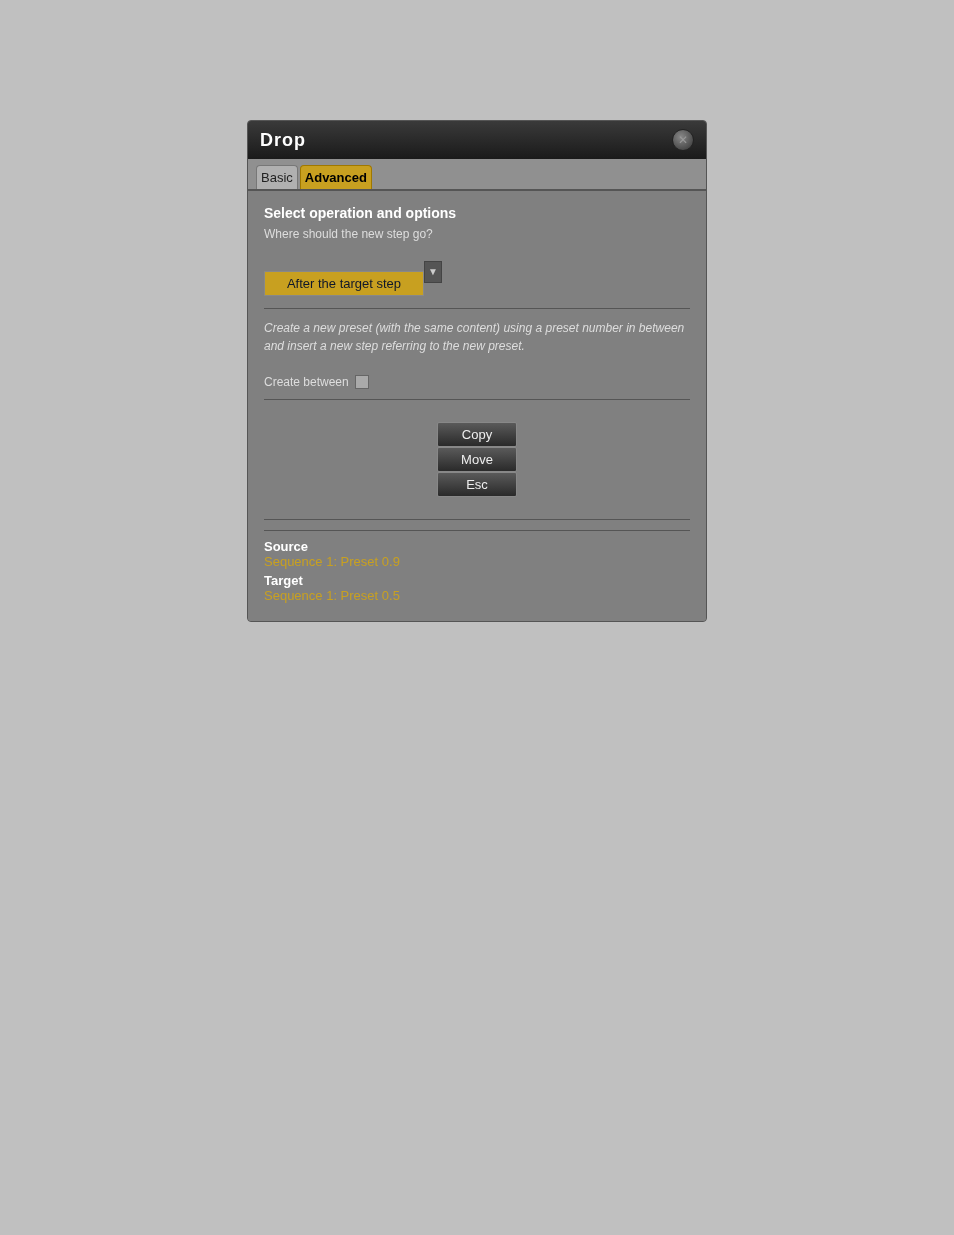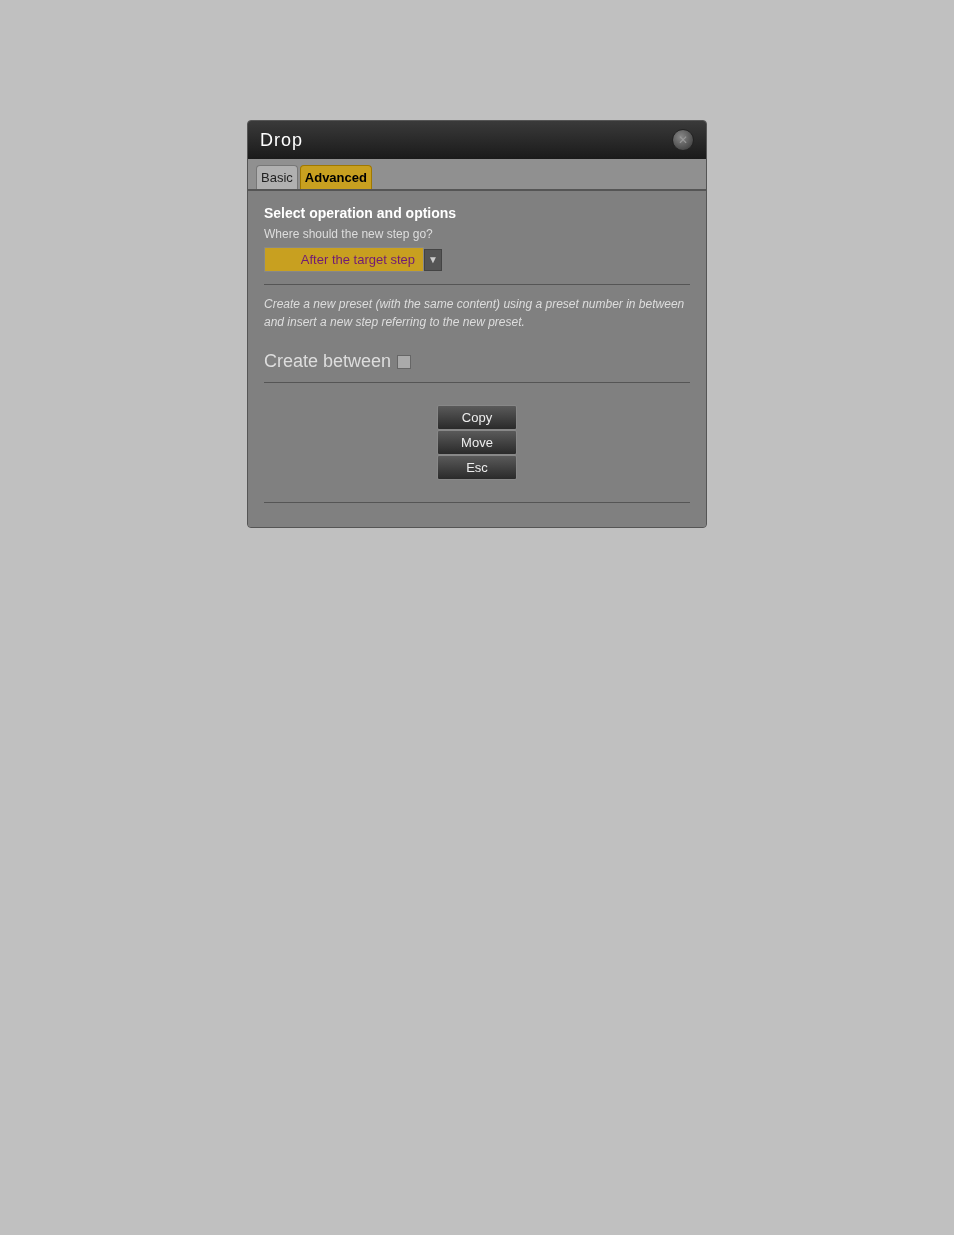--- a/index.html
+++ b/index.html
@@ -26,21 +26,21 @@
       background: linear-gradient(to bottom, #3a3a3a, #1a1a1a);
       padding: 8px 12px;
       display: flex;
       align-items: center;
       justify-content: space-between;
     }
 
     .title-text {
       color: #ffffff;
       font-size: 18px;
-      font-weight: normal;
+      font-weight: bold;
       letter-spacing: 1px;
     }
 
     .close-btn {
       width: 22px;
       height: 22px;
       border-radius: 50%;
       background: radial-gradient(circle at 40% 35%, #888, #333);
       border: 1px solid #222;
       display: flex;
@@ -97,29 +97,30 @@
     }
 
     .dropdown-row {
       display: flex;
       align-items: center;
       margin-bottom: 12px;
     }
 
     .dropdown {
       background: #c8a020;
-      color: #701a75;
+      color: #0f172a;
       border: 1px solid #888;
       padding: 4px 8px;
       font-size: 13px;
       min-width: 160px;
       cursor: pointer;
       display: flex;
       align-items: center;
-      justify-content: flex-end;
+      justify-content: center;
+      margin-top: 24px;
     }
 
     .dropdown-arrow {
       width: 18px;
       height: 22px;
       background: #555;
       border: 1px solid #444;
       display: flex;
       align-items: center;
       justify-content: center;
@@ -144,21 +145,21 @@
 
     .checkbox-row {
       display: flex;
       align-items: center;
       gap: 6px;
       margin-bottom: 4px;
     }
 
     .checkbox-label {
       color: #ddd;
-      font-size: 18px;
+      font-size: 12px;
     }
 
     .checkbox {
       width: 14px;
       height: 14px;
       background: #aaa;
       border: 1px solid #666;
       cursor: pointer;
     }
 
@@ -244,15 +245,21 @@
     <hr class="divider">
 
     <div class="buttons-section">
       <button class="action-btn">Copy</button>
       <button class="action-btn">Move</button>
       <button class="action-btn">Esc</button>
     </div>
 
     <hr class="divider">
 
+    <div class="info-section">
+      <div class="info-label">Source</div>
+      <div class="info-value">Sequence 1: Preset 0.9</div>
+      <div class="info-label">Target</div>
+      <div class="info-value">Sequence 1: Preset 0.5</div>
+    </div>
 
   </div>
 </div>
 
 </body></html>

